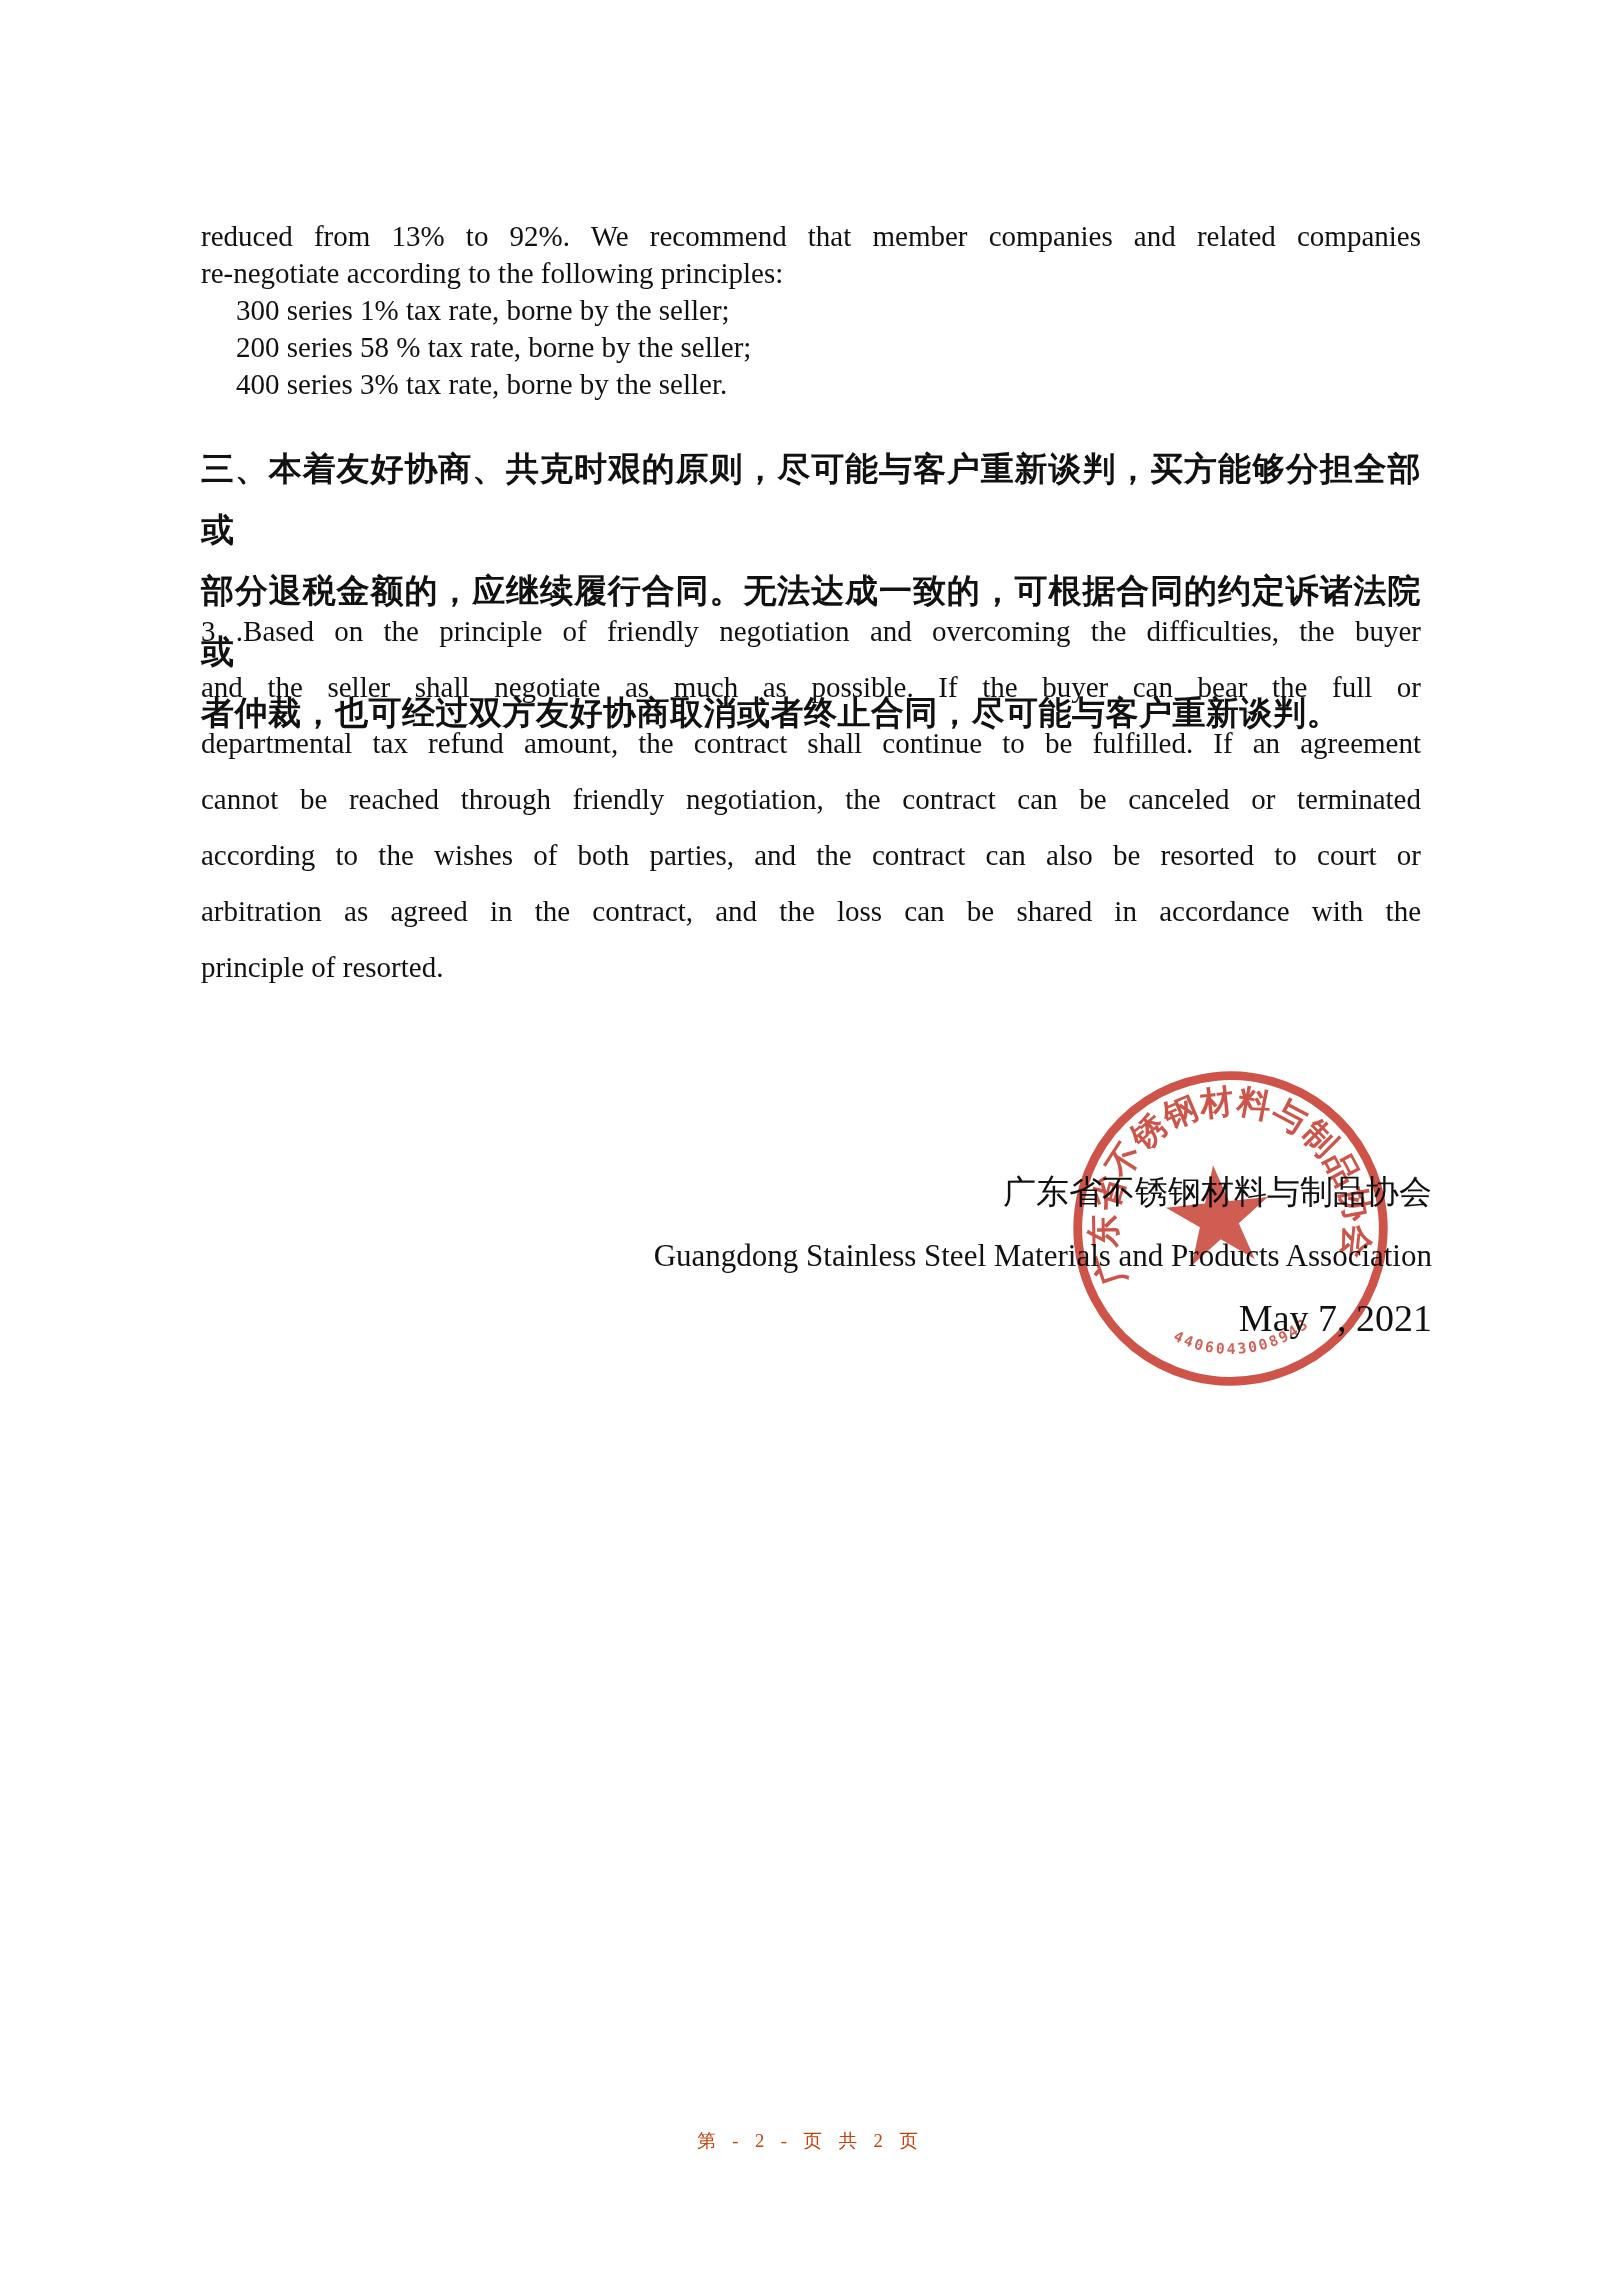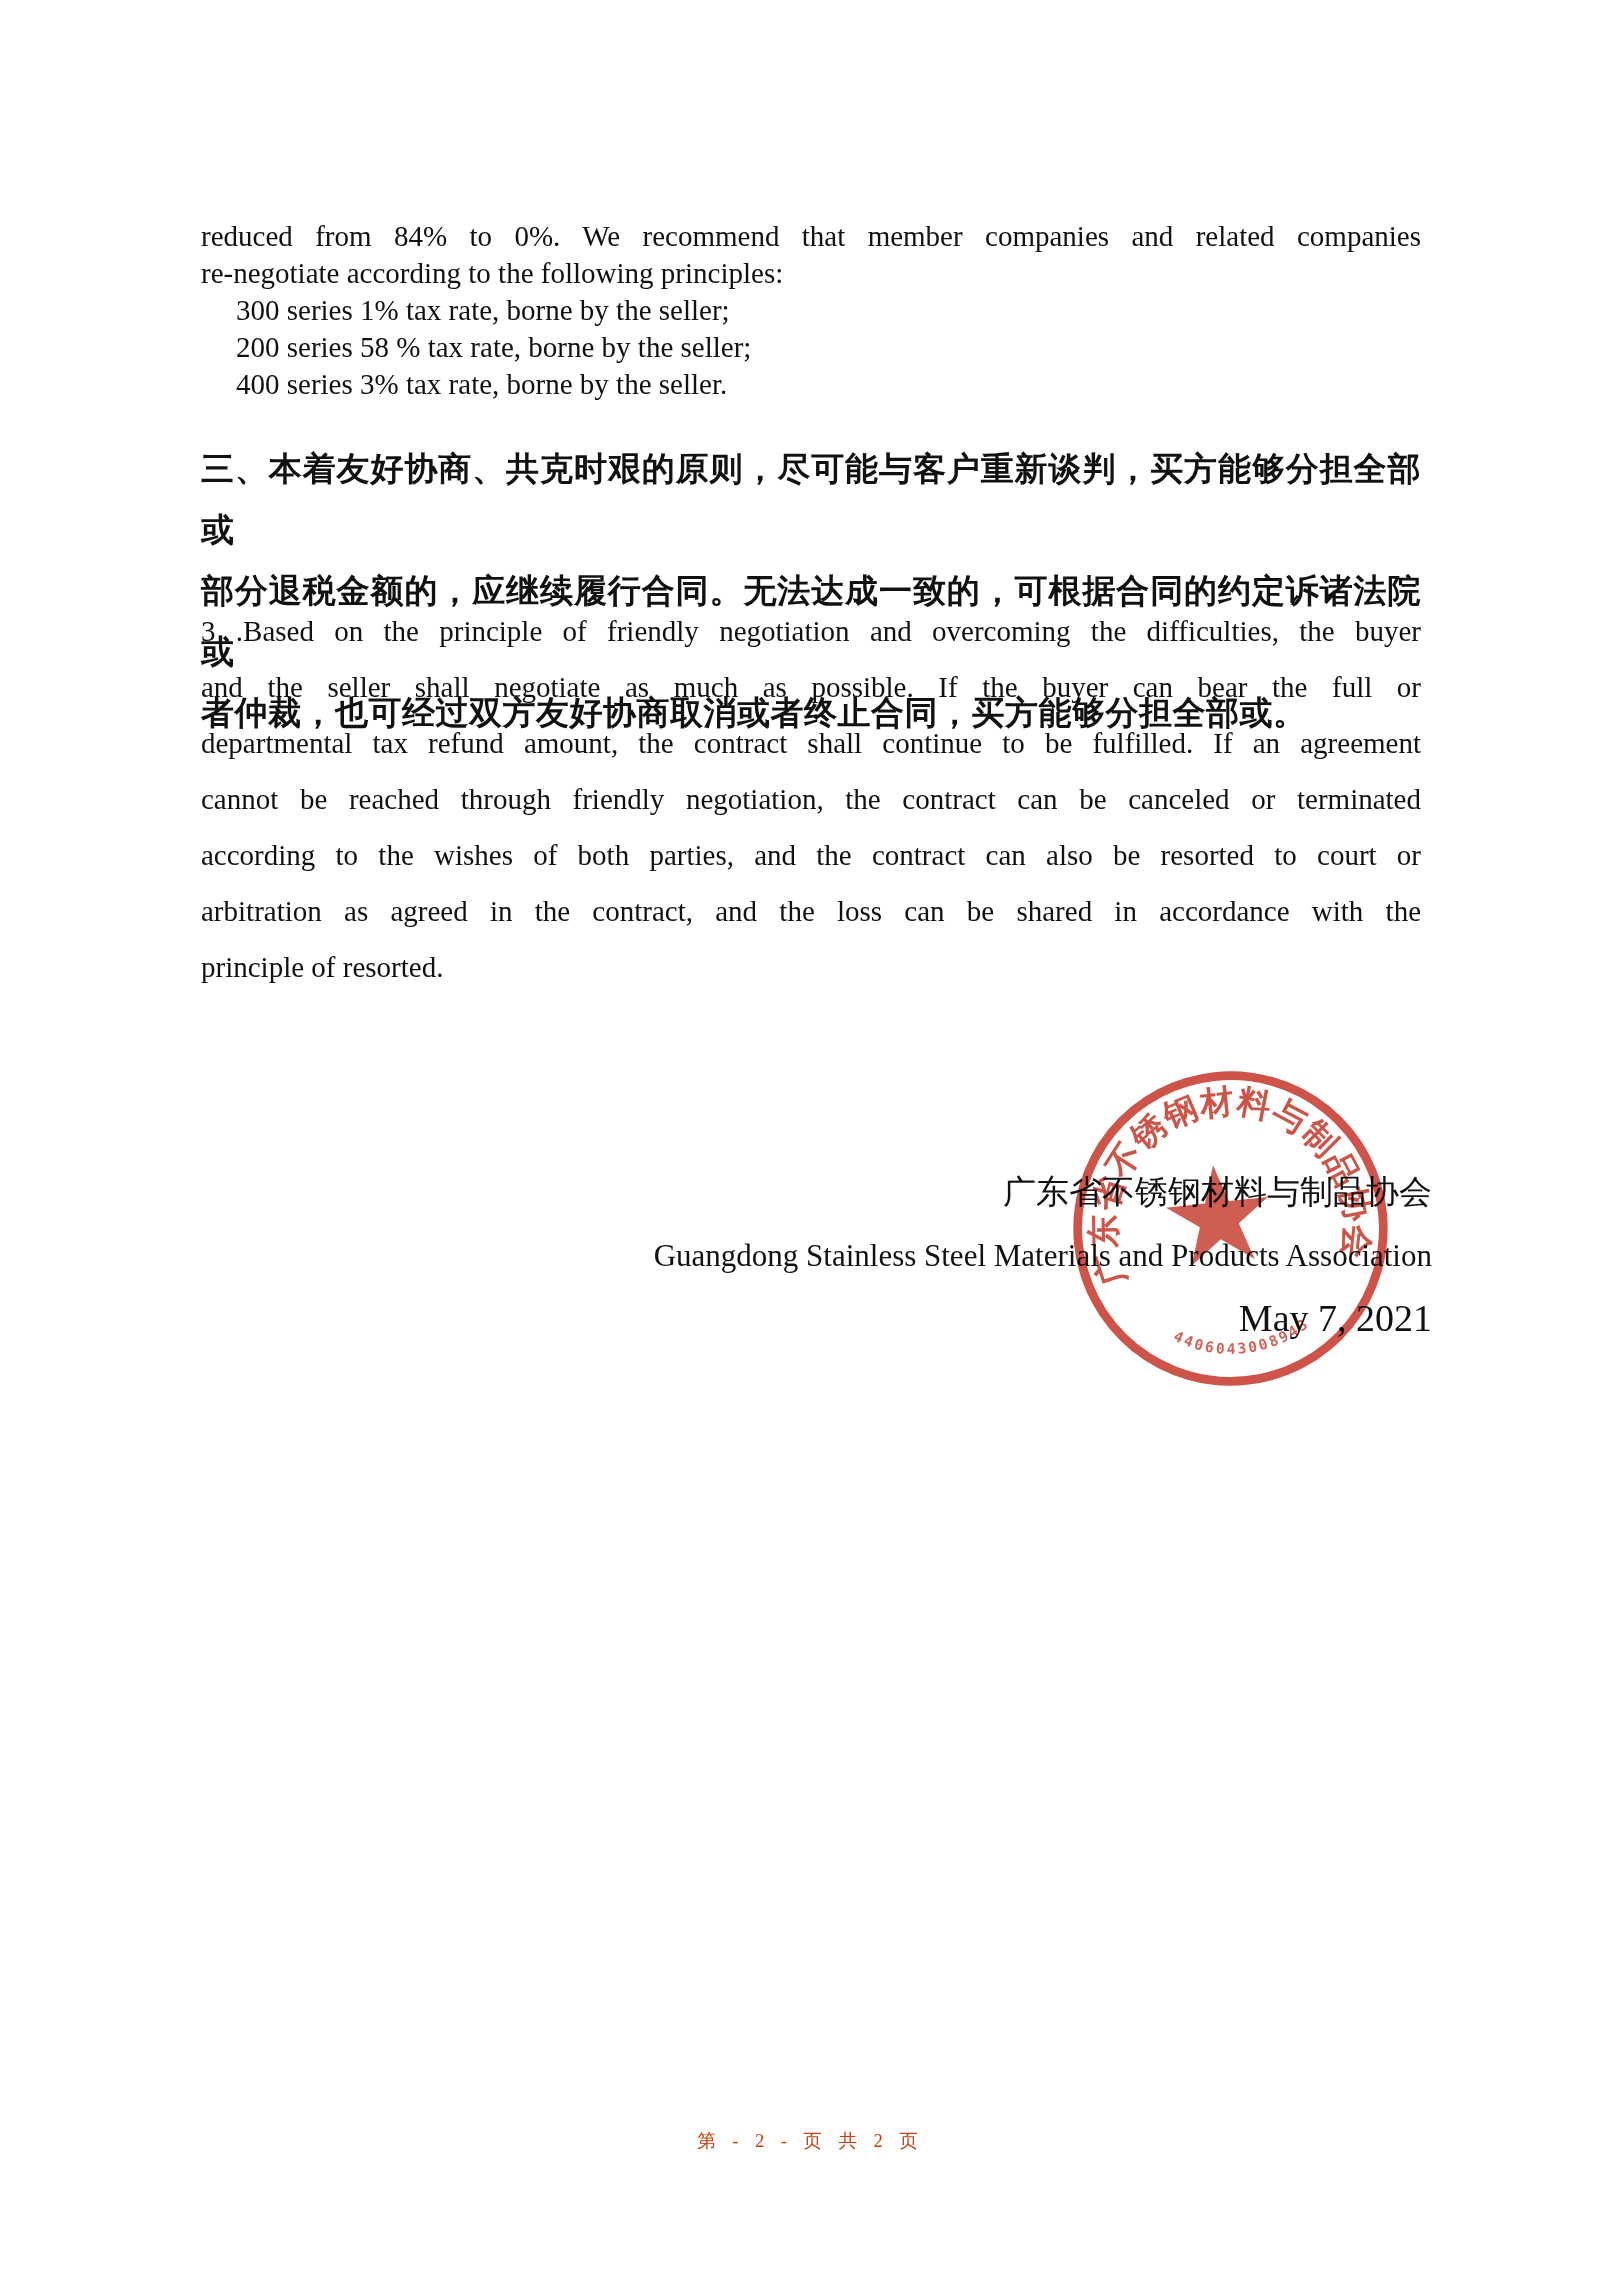--- a/index.html
+++ b/index.html
@@ -54,31 +54,31 @@
     position:absolute; top:2128px; left:0; width:100%;
     text-align:center; font-size:18.6px; letter-spacing:5.9px; color:#c2410c;
   }
 </style>
 </head>
 <body>
 
 <div class="page">
 
   <div class="block intro">
-    <div class="line justify">reduced from 84% to 0%. We recommend that member companies and related companies</div>
+    <div class="line justify">reduced from 13% to 92%. We recommend that member companies and related companies</div>
     <div class="line">re-negotiate according to the following principles:</div>
     <div class="line indent">300 series 1% tax rate, borne by the seller;</div>
     <div class="line indent">200 series 58 % tax rate, borne by the seller;</div>
     <div class="line indent">400 series 3% tax rate, borne by the seller.</div>
   </div>
 
   <div class="block cn-para">
     <div class="line justify">三、本着友好协商、共克时艰的原则，尽可能与客户重新谈判，买方能够分担全部或</div>
     <div class="line justify">部分退税金额的，应继续履行合同。无法达成一致的，可根据合同的约定诉诸法院或</div>
-    <div class="line">者仲裁，也可经过双方友好协商取消或者终止合同，买方能够分担全部或。</div>
+    <div class="line">者仲裁，也可经过双方友好协商取消或者终止合同，尽可能与客户重新谈判。</div>
   </div>
 
   <div class="block en-para">
     <div class="line justify">3 .Based on the principle of friendly negotiation and overcoming the difficulties, the buyer</div>
     <div class="line justify">and the seller shall negotiate as much as possible. If the buyer can bear the full or</div>
     <div class="line justify">departmental tax refund amount, the contract shall continue to be fulfilled. If an agreement</div>
     <div class="line justify">cannot be reached through friendly negotiation, the contract can be canceled or terminated</div>
     <div class="line justify">according to the wishes of both parties, and the contract can also be resorted to court or</div>
     <div class="line justify">arbitration as agreed in the contract, and the loss can be shared in accordance with the</div>
     <div class="line">principle of resorted.</div>

